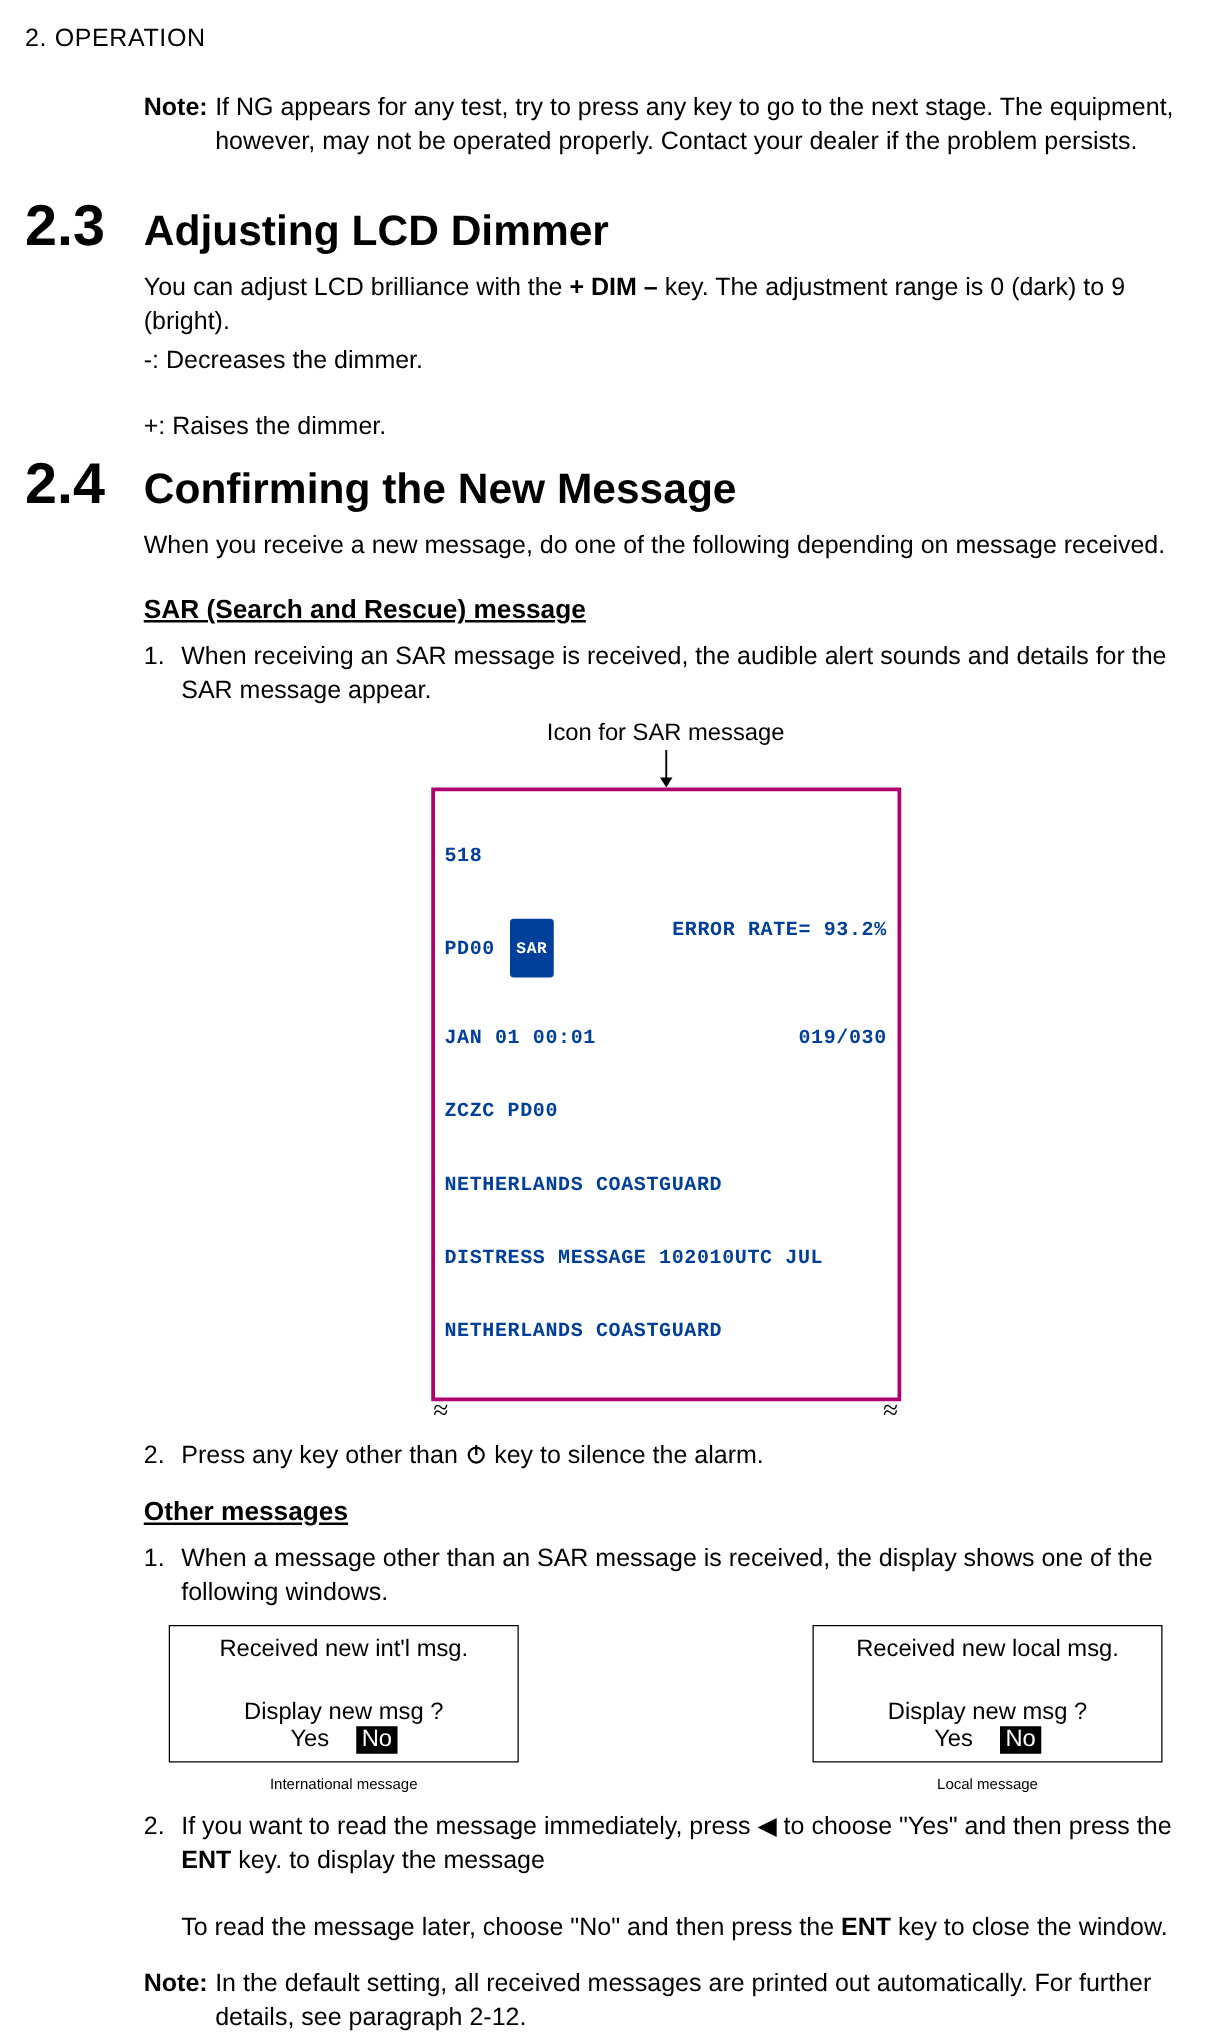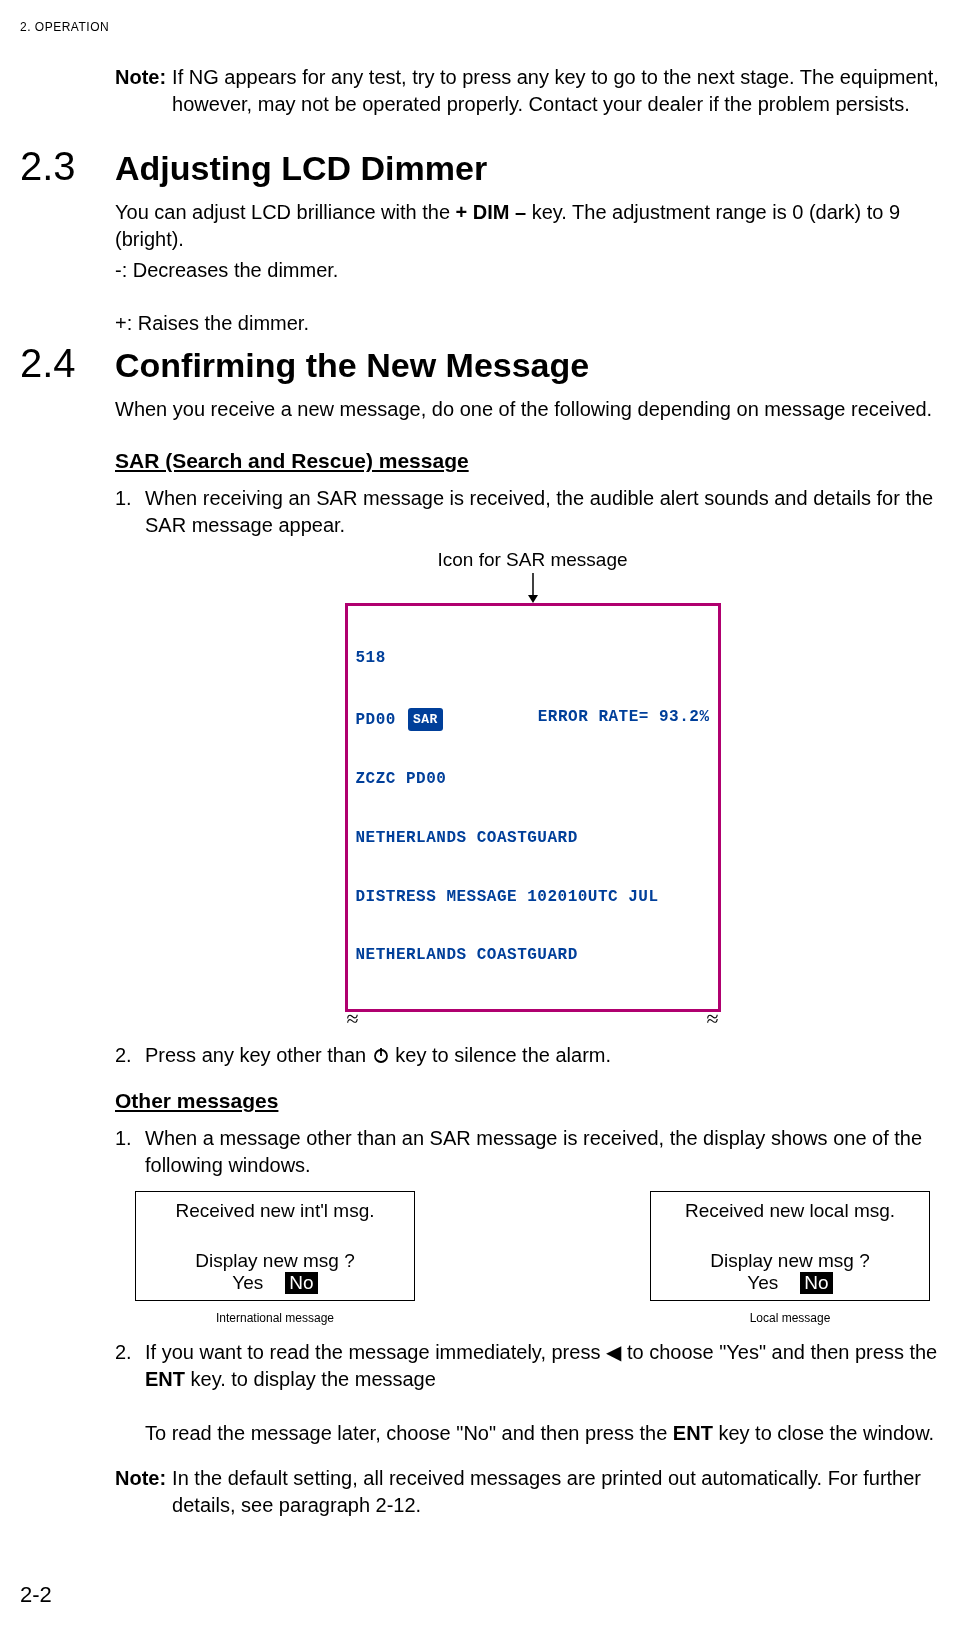--- a/index.html
+++ b/index.html
@@ -1,37 +1,37 @@
 <!DOCTYPE html>
 <html><head>
 <meta charset="utf-8">
 <style>
   html,body{margin:0;padding:0;background:#fff;color:#000;font-family:Arial,Helvetica,sans-serif}
   .page{width:970px;min-height:1628px;margin:0 auto;padding:20px 20px 20px 20px;box-sizing:border-box;position:relative}
-  .running-head{font-size:12px;letter-spacing:0.5px;margin-bottom:30px}
+  .running-head{font-size:20px;letter-spacing:0.5px;margin-bottom:30px}
   .body-col{margin-left:95px;margin-right:0}
   .note-row{display:flex;font-size:20px;line-height:1.35;margin-bottom:26px}
   .note-label{font-weight:bold;flex:0 0 auto;margin-right:6px}
   .h2row{display:flex;align-items:baseline;margin-bottom:10px}
-  .secnum{font-size:40px;font-weight:normal;width:95px;flex:0 0 95px}
+  .secnum{font-size:46px;font-weight:bold;width:95px;flex:0 0 95px}
   .sectitle{font-size:34px;font-weight:bold}
   .para{font-size:20px;line-height:1.35;margin-bottom:4px}
   .para.spaced{margin-bottom:26px}
   .subhead{font-size:21px;font-weight:bold;text-decoration:underline;margin-top:18px;margin-bottom:12px}
   .list-item{display:flex;font-size:20px;line-height:1.35;margin-bottom:10px}
   .list-num{flex:0 0 30px}
   .list-body{flex:1 1 auto}
   .bold{font-weight:bold}
   .sar-figure{margin:8px auto 10px;width:376px}
   .sar-caption{text-align:center;font-size:19px;margin-bottom:2px}
   .sar-pointer{display:flex;justify-content:center;height:30px}
   .sar-pointer svg{display:block}
   .lcd{border:3px solid #b0006f;background:#fff;padding:4px 8px 4px 8px;font-family:"Courier New",monospace;font-weight:bold;font-size:16px;line-height:1.22;color:#003f9a;white-space:pre;letter-spacing:0.5px}
   .lcd .row{display:flex;justify-content:space-between}
-  .lcd .sar-pill{display:inline-block;background:#003f9a;color:#fff;padding:4px 5px;border-radius:3px;font-size:13px;letter-spacing:0.5px;vertical-align:1px;margin:0 2px}
+  .lcd .sar-pill{display:inline-block;background:#003f9a;color:#fff;padding:16px 5px;border-radius:3px;font-size:13px;letter-spacing:0.5px;vertical-align:1px;margin:0 2px}
   .tildes{display:flex;justify-content:space-between;font-size:22px;margin-top:-6px;padding:0 2px;font-family:serif}
   .powericon{display:inline-block;vertical-align:-2px}
   .msg-figs{display:flex;justify-content:space-between;gap:40px;margin:12px 20px 6px 20px}
   .msg-col{flex:0 0 auto;text-align:center}
   .msg-box{border:1.5px solid #000;width:280px;height:110px;padding:8px 8px 6px;box-sizing:border-box;font-size:19px;text-align:center;display:flex;flex-direction:column;justify-content:space-between}
   .msg-box .top{white-space:nowrap}
   .msg-q{margin-top:auto}
   .yn{display:inline-flex;align-items:center;gap:22px;justify-content:flex-start}
   .yn .sel{background:#000;color:#fff;padding:0 4px}
   .msg-caption{font-size:12px;margin-top:10px}
@@ -87,20 +87,24 @@
         <svg width="20" height="30" viewBox="0 0 20 30">
             <line x1="10" y1="0" x2="10" y2="24" stroke="#000" stroke-width="1.5"></line>
             <polygon points="10,30 5,22 15,22" fill="#000"></polygon>
           </svg>
       </div>
       <div class="lcd">
         <div>518</div>
         <div class="row">
           <span><span>PD00</span> <span class="sar-pill">SAR</span></span>
           <span>ERROR RATE= 93.2%</span>
+        </div>
+        <div class="row">
+          <span>JAN 01 00:01</span>
+          <span>019/030</span>
         </div>
         <div>ZCZC PD00</div>
         <div>NETHERLANDS COASTGUARD</div>
         <div>DISTRESS MESSAGE 102010UTC JUL</div>
         <div>NETHERLANDS COASTGUARD</div>
       </div>
       <div class="tildes">
         <span>≈</span>
         <span>≈</span>
       </div>

